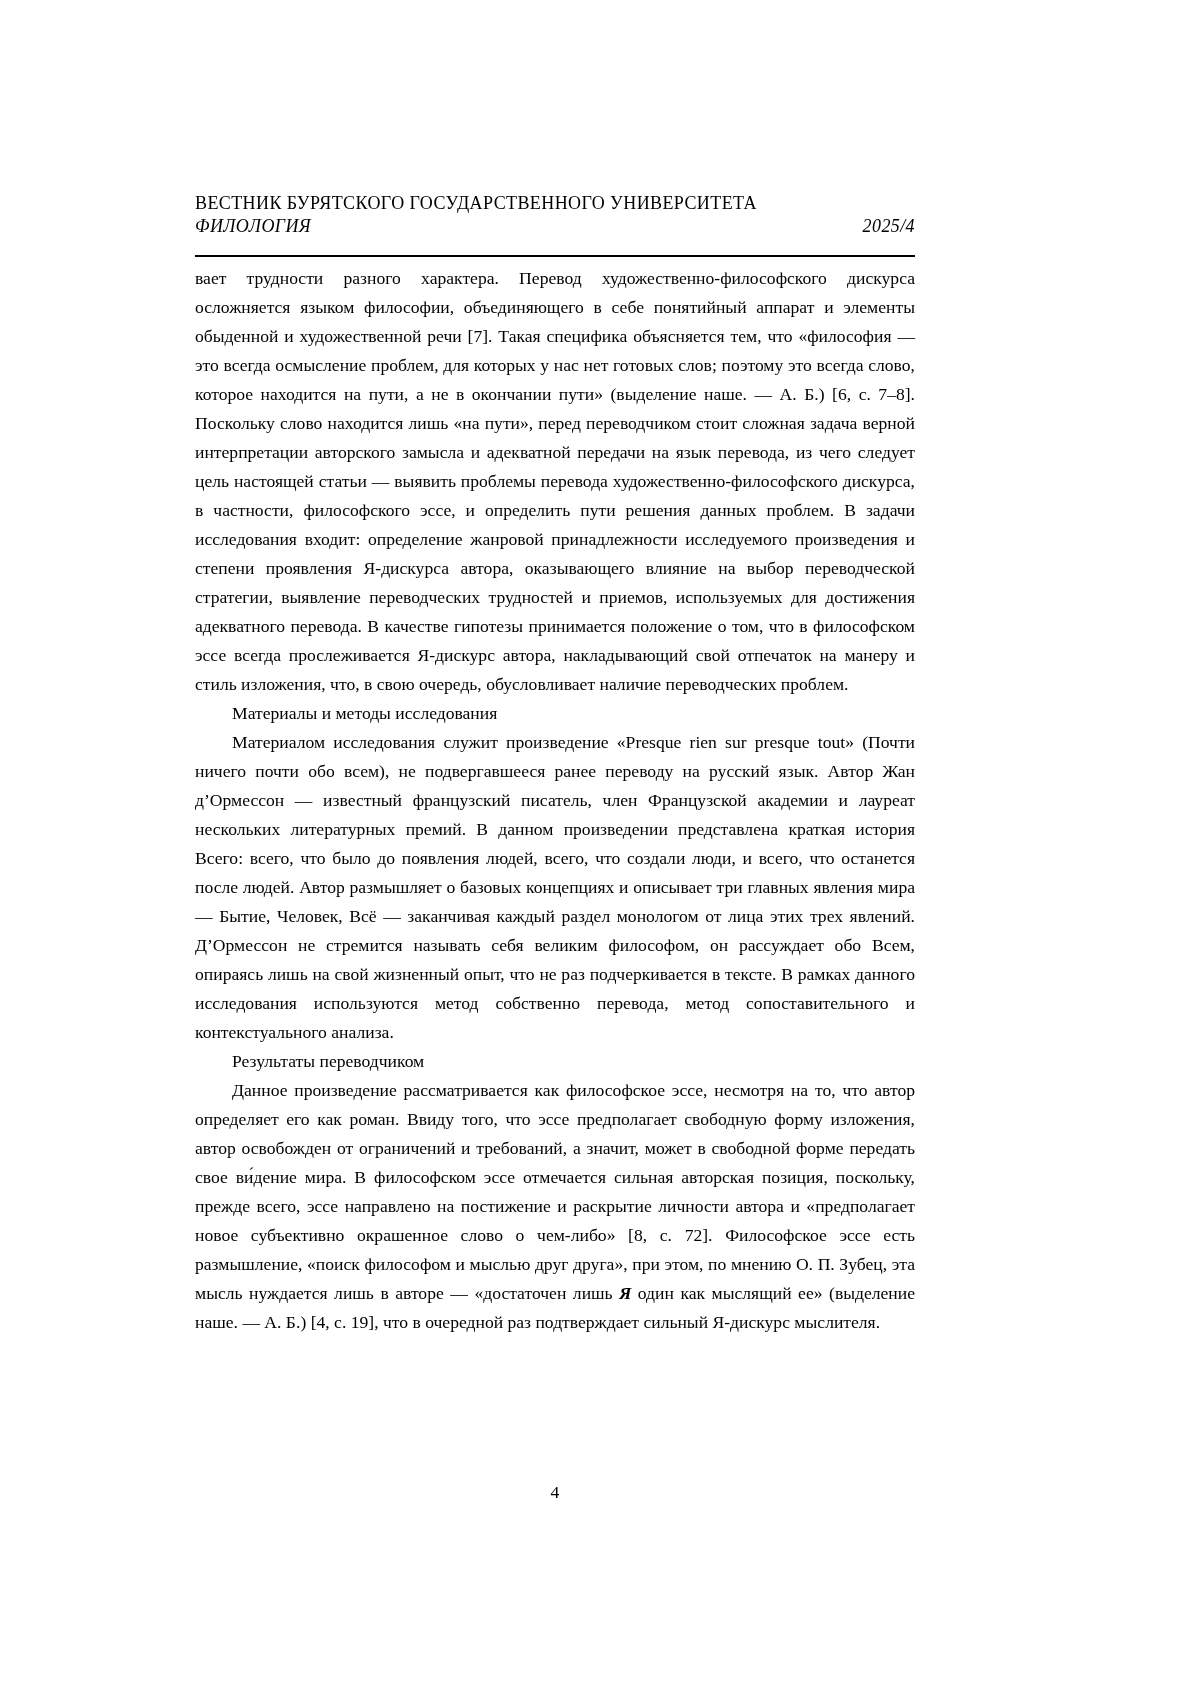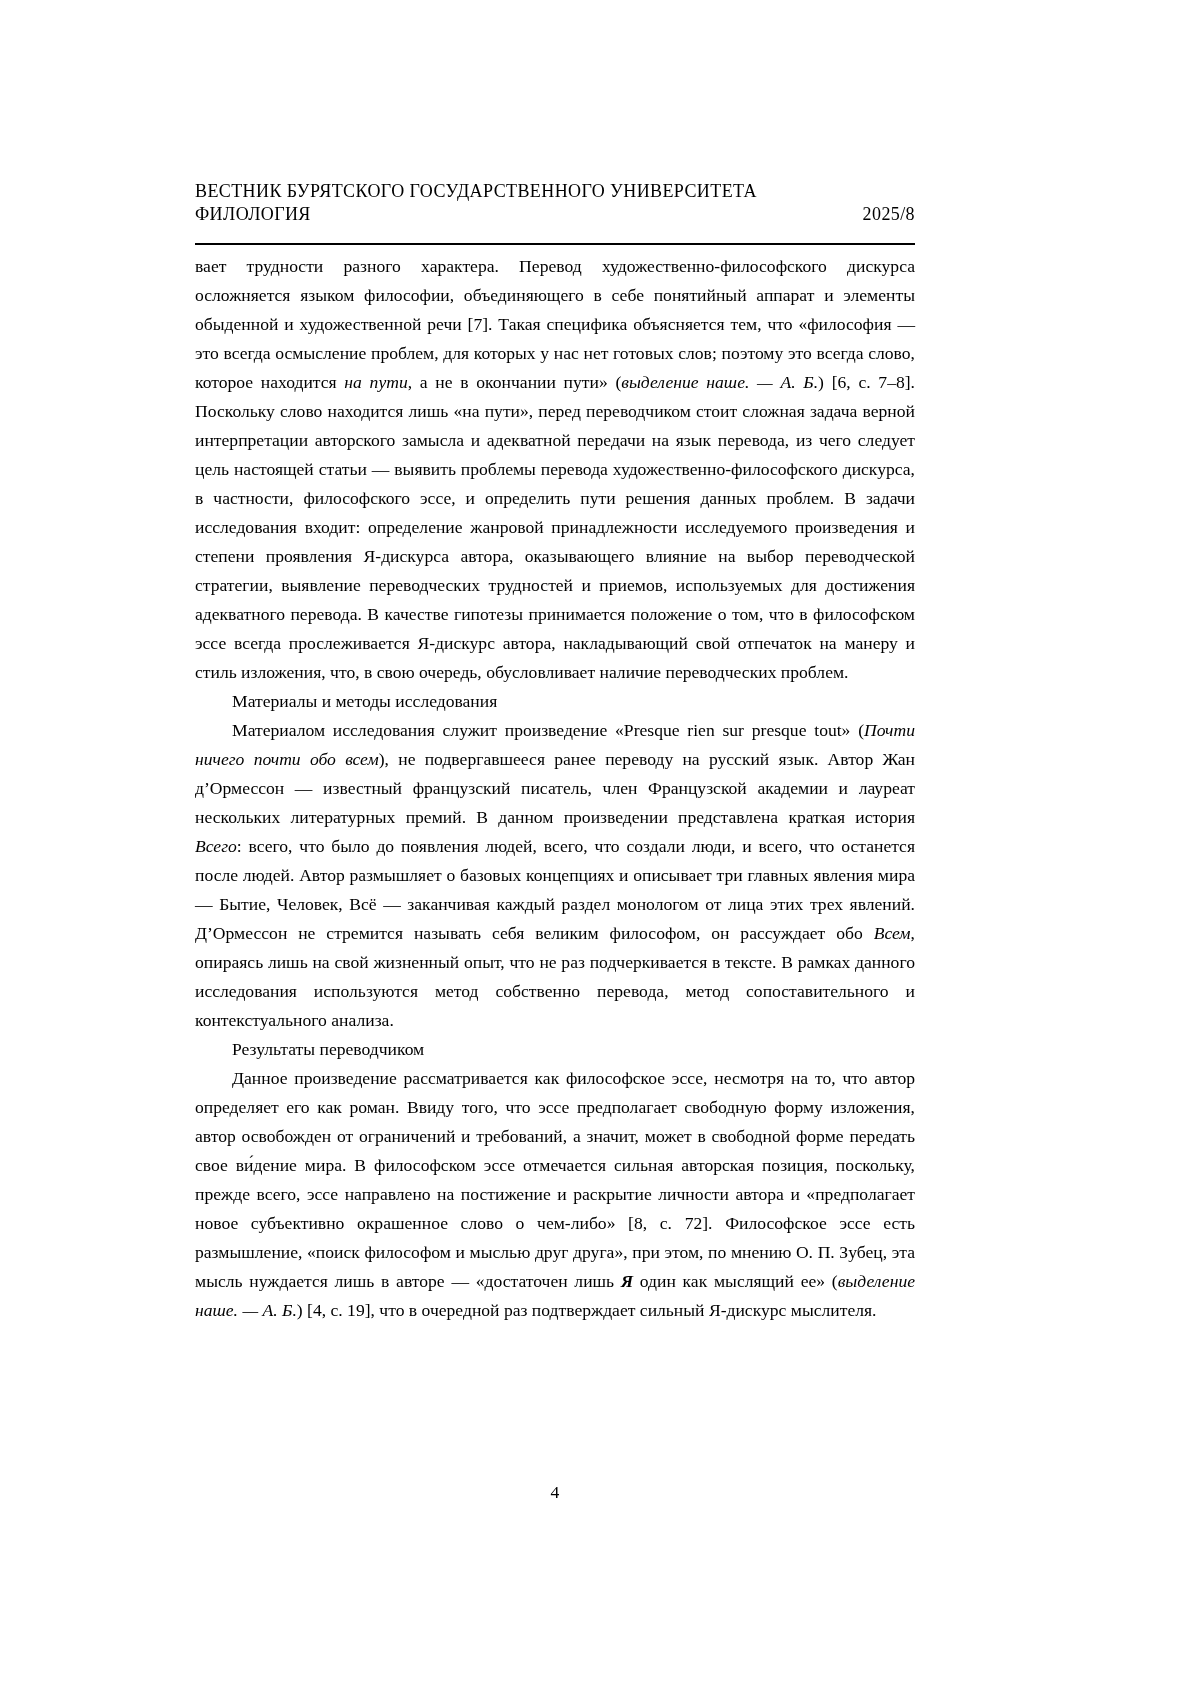--- a/index.html
+++ b/index.html
@@ -3,45 +3,45 @@
 <meta charset="utf-8">
 <style>
   html, body { margin: 0; padding: 0; }
   body {
     width: 1200px; height: 1697px;
     background: #ffffff; color: #000000;
     font-family: "Liberation Serif", "DejaVu Serif", serif;
     position: relative;
   }
   .sheet {
-    position: absolute; left: 195px; top: 180px; width: 720px;
+    position: absolute; left: 195px; top: 192px; width: 720px;
   }
   .journal-header { font-size: 18px; letter-spacing: 0.4px; line-height: 23px; }
-  .journal-header .row2 { display: flex; justify-content: space-between; align-items: baseline; }
+  .journal-header .row2 { display: flex; justify-content: space-between; align-items: baseline; font-style: italic; }
   .header-rule { border: 0; border-top: 2px solid #000; margin: 17px 0 0 0; }
   .article { margin-top: 7px; font-size: 17.6px; line-height: 29px; text-align: justify; }
   .article p { margin: 0; }
   .article p.indent { text-indent: 37px; }
   .article p.heading { font-weight: normal; text-indent: 37px; text-align: left; }
-  .i  { font-style: italic; }
+  .i  { }
   .bi { font-weight: bold; font-style: italic; }
   .page-number {
     position: absolute; left: 195px; top: 1482px; width: 720px;
     text-align: center; font-size: 17.6px;
   }
 </style>
 </head>
 <body>
 
 <div class="sheet">
   <div class="journal-header">
     <div class="row1">ВЕСТНИК БУРЯТСКОГО ГОСУДАРСТВЕННОГО УНИВЕРСИТЕТА</div>
     <div class="row2">
       <span>ФИЛОЛОГИЯ</span>
-      <span>2025/8</span>
+      <span>2025/4</span>
     </div>
   </div>
   <hr class="header-rule">
   <div class="article">
       <p class="body"><span>вает трудности разного характера. Перевод художественно-философского дискурса осложняется языком философии, объединяющего в себе понятийный аппарат и элементы обыденной и художественной речи [7]. Такая специфика объясняется тем, что «философия — это всегда осмысление проблем, для которых у нас нет готовых слов; поэтому это всегда слово, которое находится </span><span class="i">на пути</span><span>, а не в окончании пути» (</span><span class="i">выделение наше. — А. Б.</span><span>) [6, с. 7–8]. Поскольку слово находится лишь «на пути», перед переводчиком стоит сложная задача верной интерпретации авторского замысла и адекватной передачи на язык перевода, из чего следует цель настоящей статьи — выявить проблемы перевода художественно-философского дискурса, в частности, философского эссе, и определить пути решения данных проблем. В задачи исследования входит: определение жанровой принадлежности исследуемого произведения и степени проявления Я-дискурса автора, оказывающего влияние на выбор переводческой стратегии, выявление переводческих трудностей и приемов, используемых для достижения адекватного перевода. В качестве гипотезы принимается положение о том, что в философском эссе всегда прослеживается Я-дискурс автора, накладывающий свой отпечаток на манеру и стиль изложения, что, в свою очередь, обусловливает наличие переводческих проблем.</span></p>
       <p class="heading indent"><span>Материалы и методы исследования</span></p>
       <p class="body indent"><span>Материалом исследования служит произведение «Presque rien sur presque tout» (</span><span class="i">Почти ничего почти обо всем</span><span>), не подвергавшееся ранее переводу на русский язык. Автор Жан д’Ормессон — известный французский писатель, член Французской академии и лауреат нескольких литературных премий. В данном произведении представлена краткая история </span><span class="i">Всего</span><span>: всего, что было до появления людей, всего, что создали люди, и всего, что останется после людей. Автор размышляет о базовых концепциях и описывает три главных явления мира — Бытие, Человек, Всё — заканчивая каждый раздел монологом от лица этих трех явлений. Д’Ормессон не стремится называть себя великим философом, он рассуждает обо </span><span class="i">Всем</span><span>, опираясь лишь на свой жизненный опыт, что не раз подчеркивается в тексте. В рамках данного исследования используются метод собственно перевода, метод сопоставительного и контекстуального анализа.</span></p>
       <p class="heading indent"><span>Результаты переводчиком</span></p>
       <p class="body indent"><span>Данное произведение рассматривается как философское эссе, несмотря на то, что автор определяет его как роман. Ввиду того, что эссе предполагает свободную форму изложения, автор освобожден от ограничений и требований, а значит, может в свободной форме передать свое ви́дение мира. В философском эссе отмечается сильная авторская позиция, поскольку, прежде всего, эссе направлено на постижение и раскрытие личности автора и «предполагает новое субъективно окрашенное слово о чем-либо» [8, с. 72]. Философское эссе есть размышление, «поиск философом и мыслью друг друга», при этом, по мнению О. П. Зубец, эта мысль нуждается лишь в авторе — «достаточен лишь </span><span class="bi">Я</span><span> один как мыслящий ее» (</span><span class="i">выделение наше. — А. Б.</span><span>) [4, с. 19], что в очередной раз подтверждает сильный Я-дискурс мыслителя.</span></p>
     </div>

